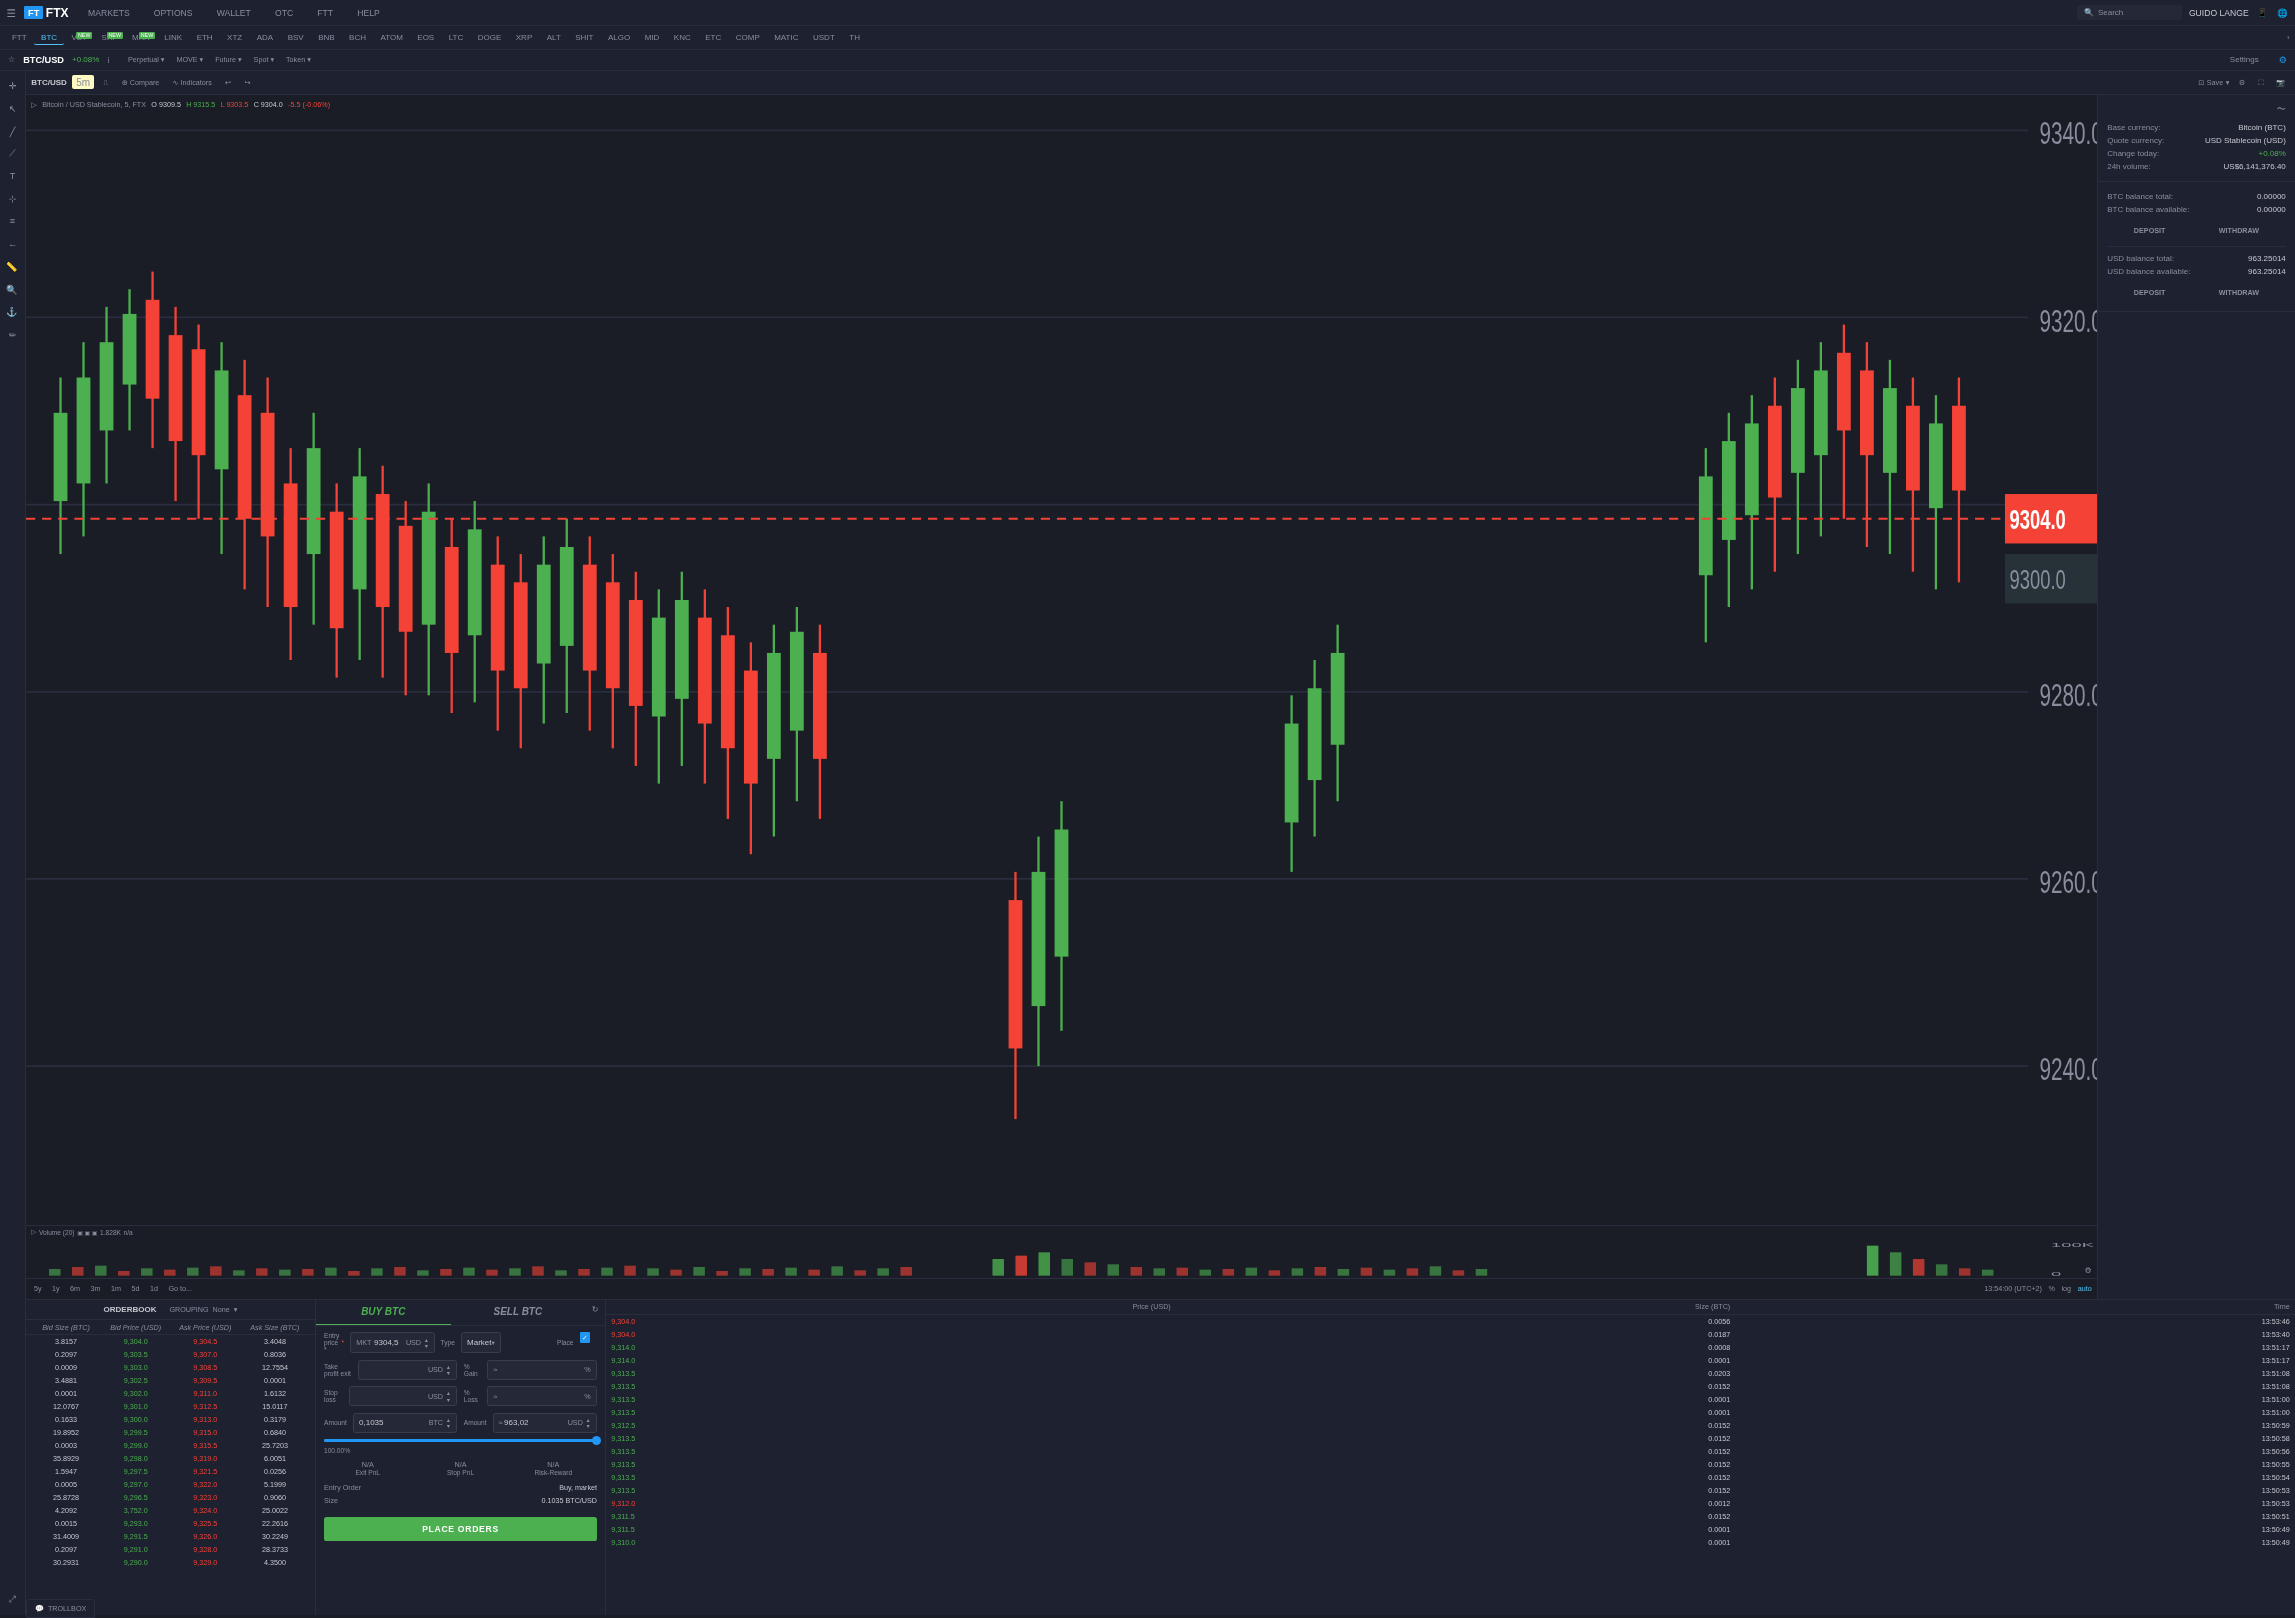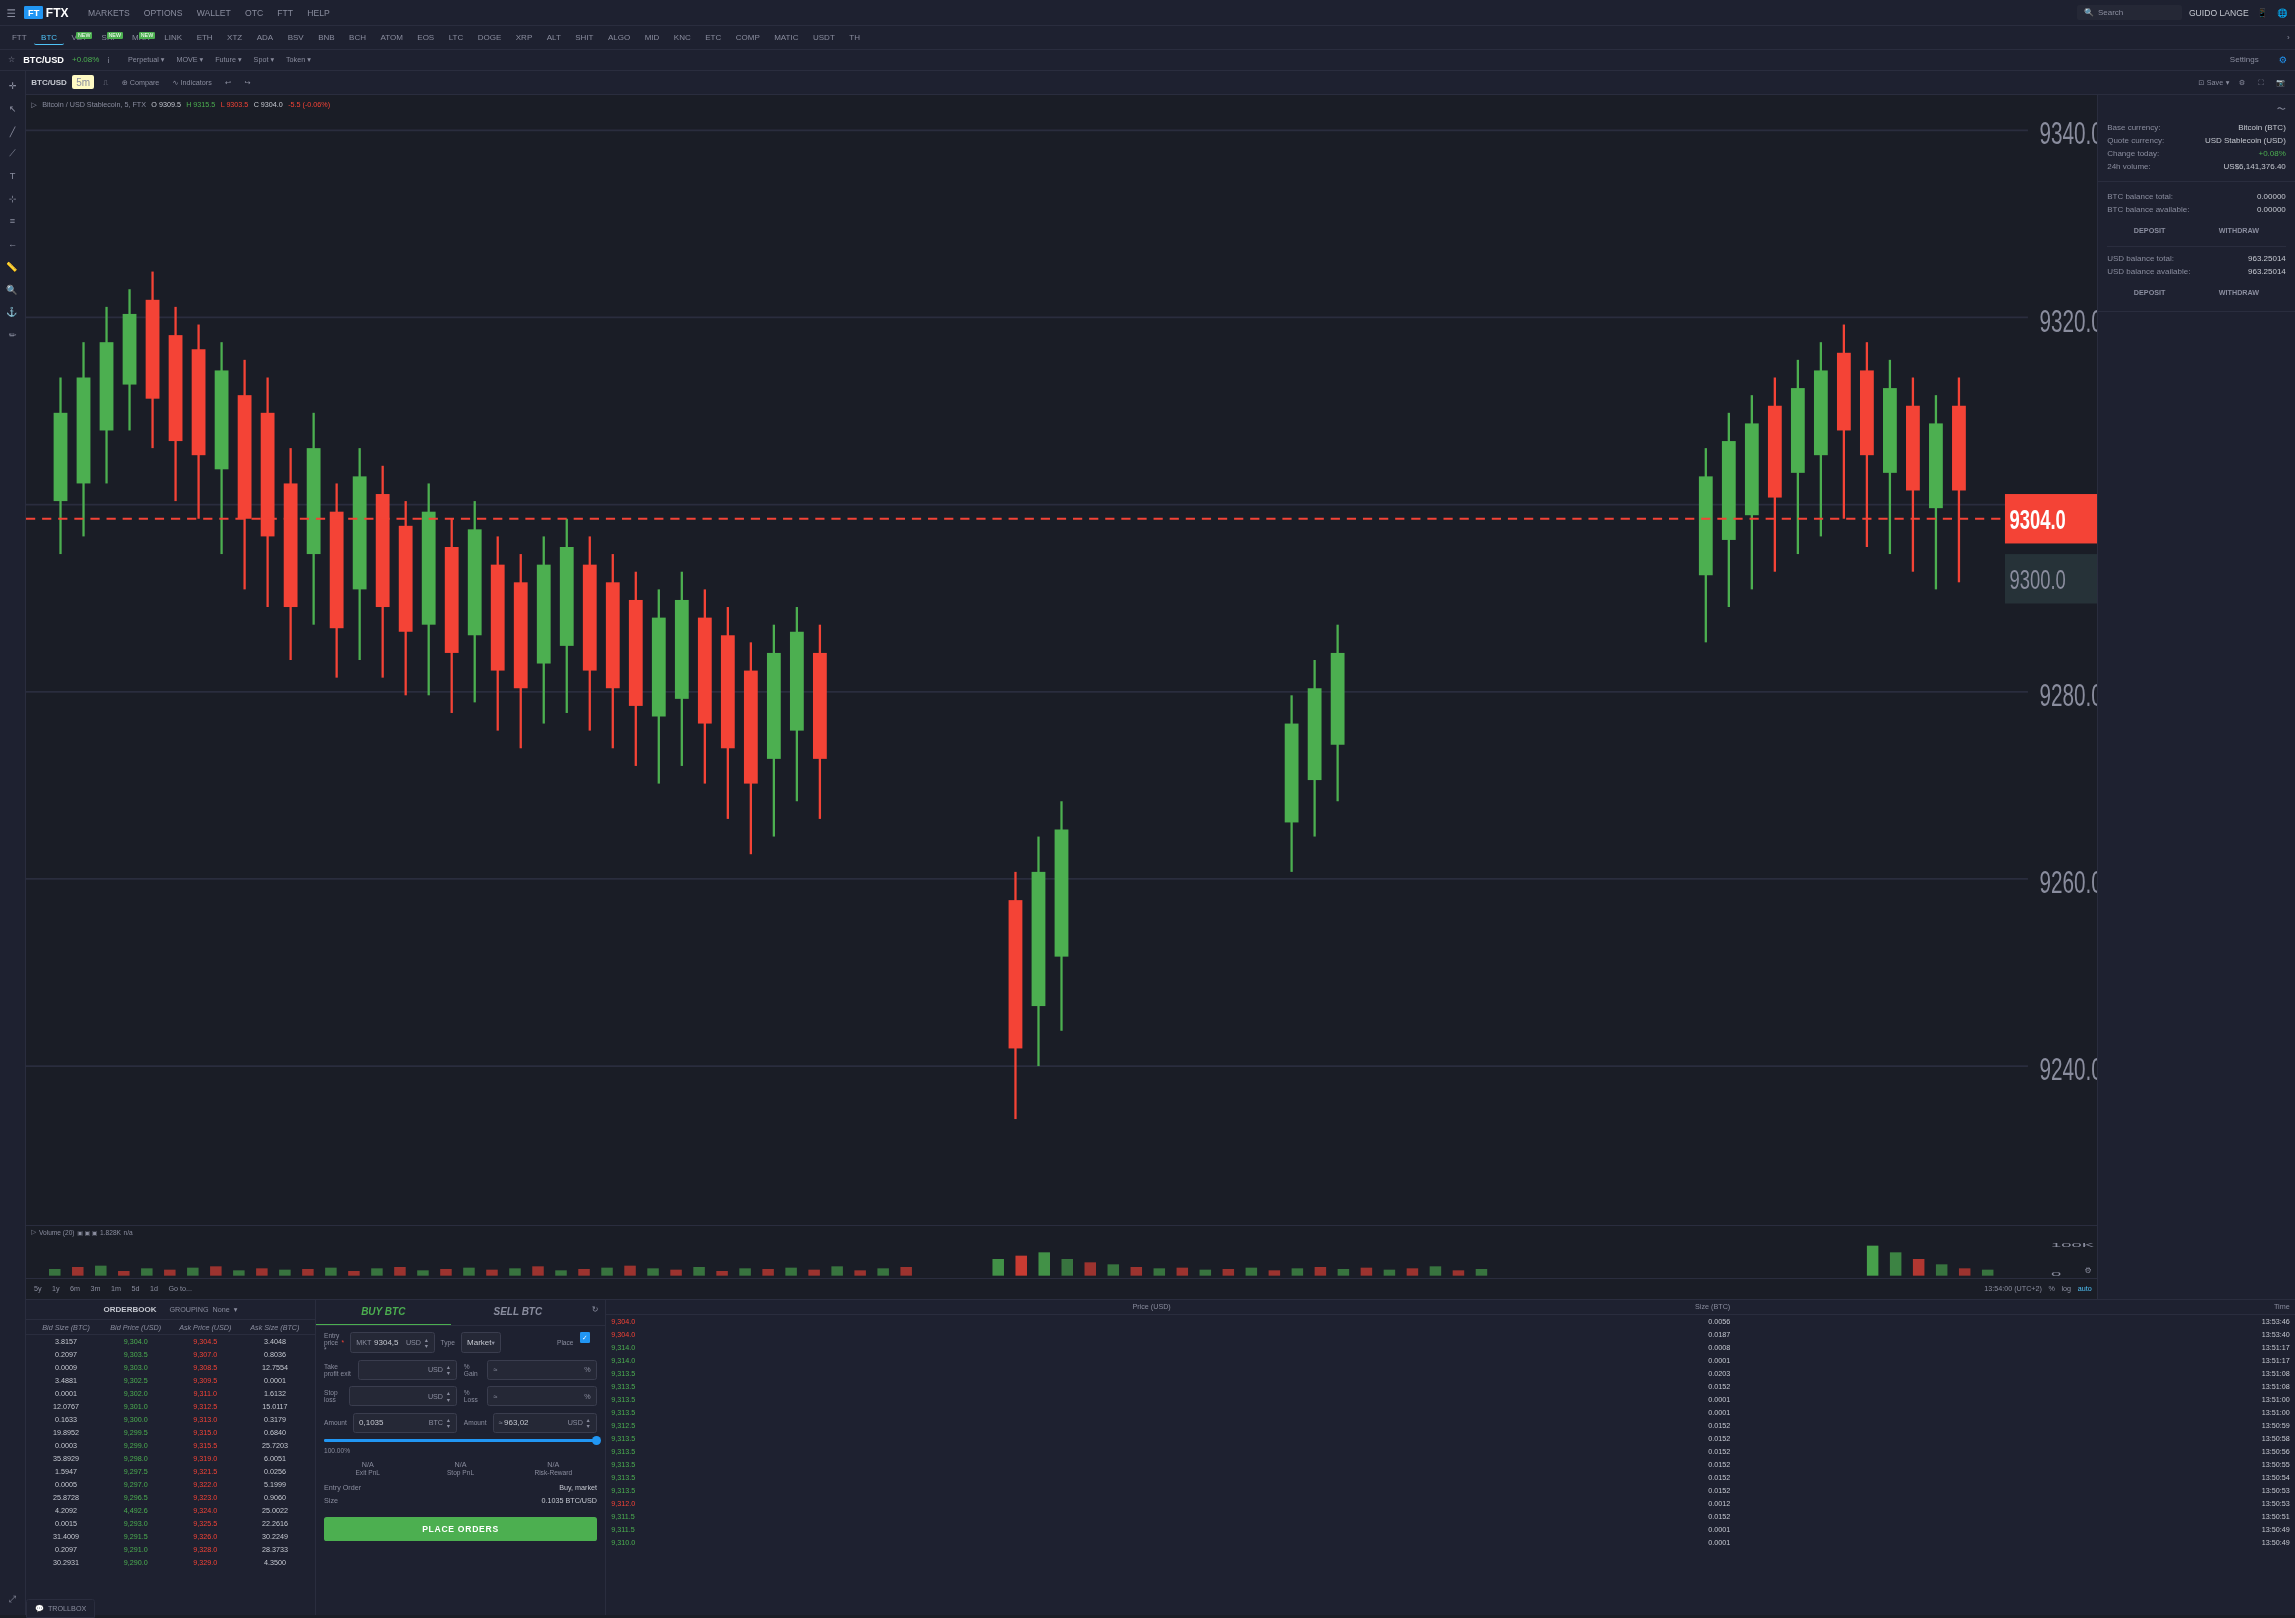--- a/index.html
+++ b/index.html
@@ -4,21 +4,21 @@
   <style>
     * { box-sizing: border-box; margin: 0; padding: 0; }
     body { font-family: -apple-system, BlinkMacSystemFont, 'Segoe UI', sans-serif; background: #1a1d26; color: #c5c8d0; font-size: 8px; overflow: hidden; }
 
     
     .top-nav { display: flex; align-items: center; background: #1e2130; height: 26px; padding: 0 6.6px; border-bottom: 0.7px solid #2a2d3e; }
     .nav-hamburger { color: #8a8d9e; margin-right: 8px; cursor: pointer; font-size: 10.5px; }
     .nav-logo { display: flex; align-items: center; margin-right: 13px; }
     .nav-logo-icon { background: #2196f3; color: white; font-weight: bold; font-size: 9.2px; padding: 1.3px 4px; margin-right: 2.6px; border-radius: 1.3px; }
     .nav-logo-text { color: white; font-size: 12px; font-weight: bold; }
-    .nav-links { display: flex; align-items: flex-end; gap: 1px; }
+    .nav-links { display: flex; align-items: flex-end; gap: 11px; }
     .nav-link { color: #8a8d9e; padding: 4px 6.6px; cursor: pointer; font-size: 8.6px; border-radius: 2.6px; }
     .nav-search { display: flex; align-items: center; background: #252836; border-radius: 2.6px; padding: 2.6px 6.6px; margin-left: auto; color: #8a8d9e; gap: 4px; min-width: 105px; }
     .nav-right { display: flex; align-items: center; gap: 9.2px; margin-left: 6.6px; color: #8a8d9e; font-size: 8.6px; }
     .nav-username { color: #c5c8d0; }
 
     
     .ticker-bar { display: flex; align-items: center; background: #1e2130; height: 24px; padding: 0 5.3px; border-bottom: 0.7px solid #2a2d3e; overflow: hidden; gap: 1.3px; }
     .ticker-item { padding: 2.6px 6.6px; cursor: pointer; color: #8a8d9e; font-size: 8px; white-space: nowrap; border-radius: 2px; position: relative; }
     .ticker-item.active { color: #4fc3f7; border-bottom: 1.3px solid #4fc3f7; }
     .ticker-badge { position: absolute; top: 1.3px; right: 1.3px; background: #4caf50; color: white; font-size: 5.3px; padding: 0.7px 2px; border-radius: 1.3px; }
@@ -652,21 +652,21 @@
       <span class="ob-cell ask">5.1999</span>
     </div>
             <div class="ob-row">
       <span class="ob-cell bid">25.8728</span>
       <span class="ob-cell price-green">9,296.5</span>
       <span class="ob-cell price-red">9,323.0</span>
       <span class="ob-cell ask">0.9060</span>
     </div>
             <div class="ob-row">
       <span class="ob-cell bid">4.2092</span>
-      <span class="ob-cell price-green">4,492.6</span>
+      <span class="ob-cell price-green">3,752.0</span>
       <span class="ob-cell price-red">9,324.0</span>
       <span class="ob-cell ask">25.0022</span>
     </div>
             <div class="ob-row">
       <span class="ob-cell bid">0.0015</span>
       <span class="ob-cell price-green">9,293.0</span>
       <span class="ob-cell price-red">9,325.5</span>
       <span class="ob-cell ask">22.2616</span>
     </div>
             <div class="ob-row">

